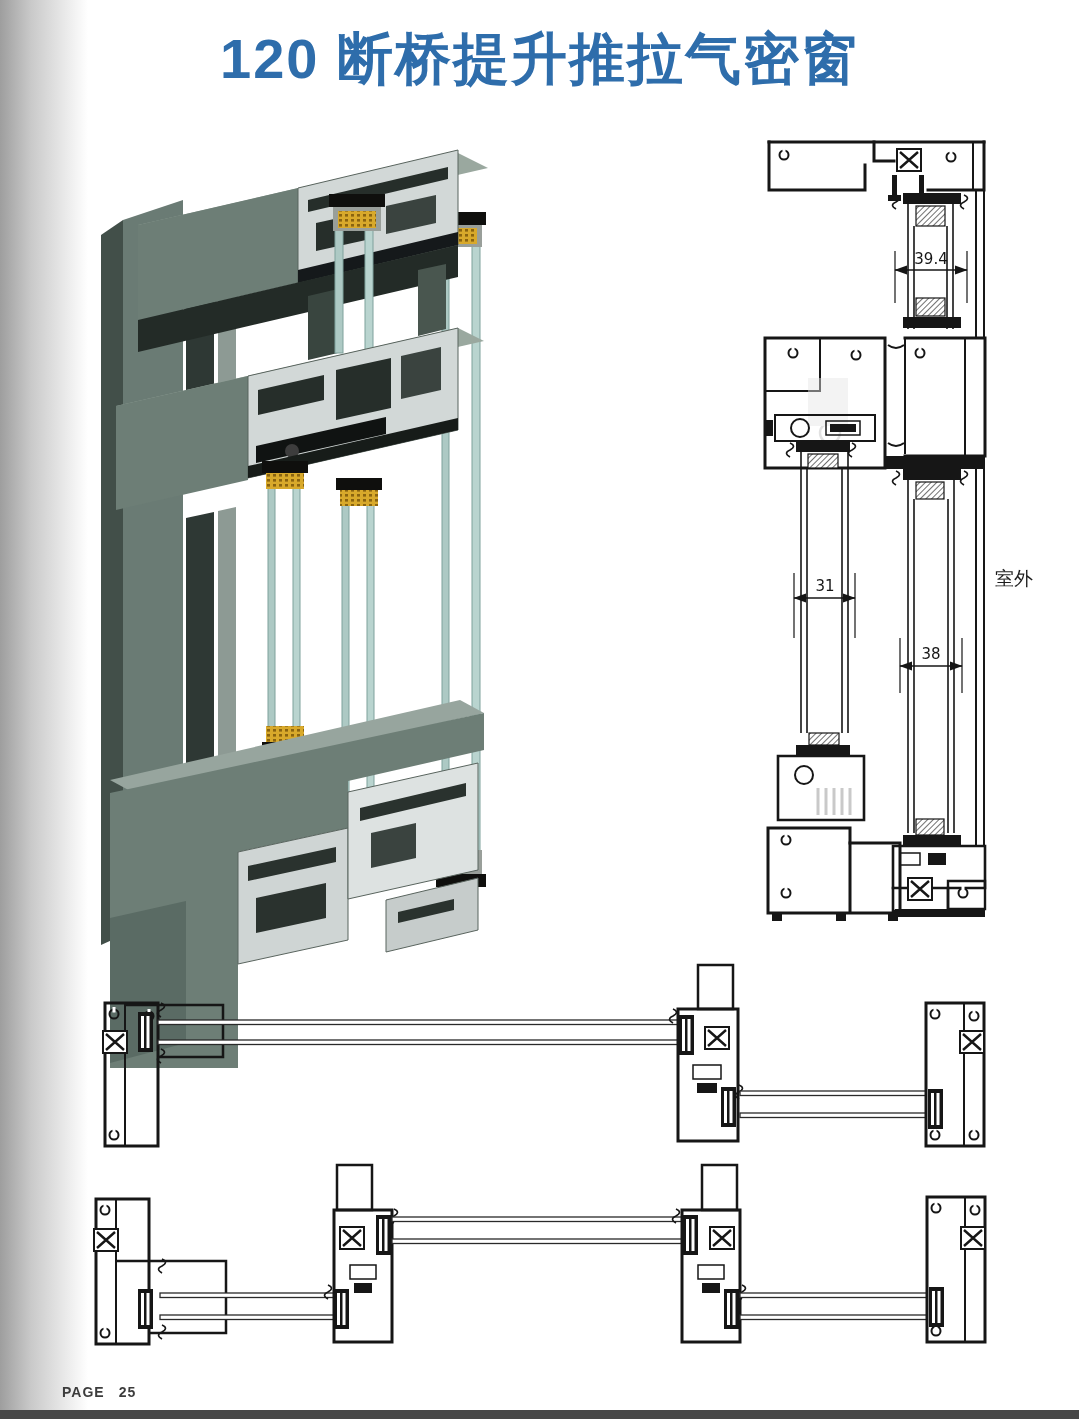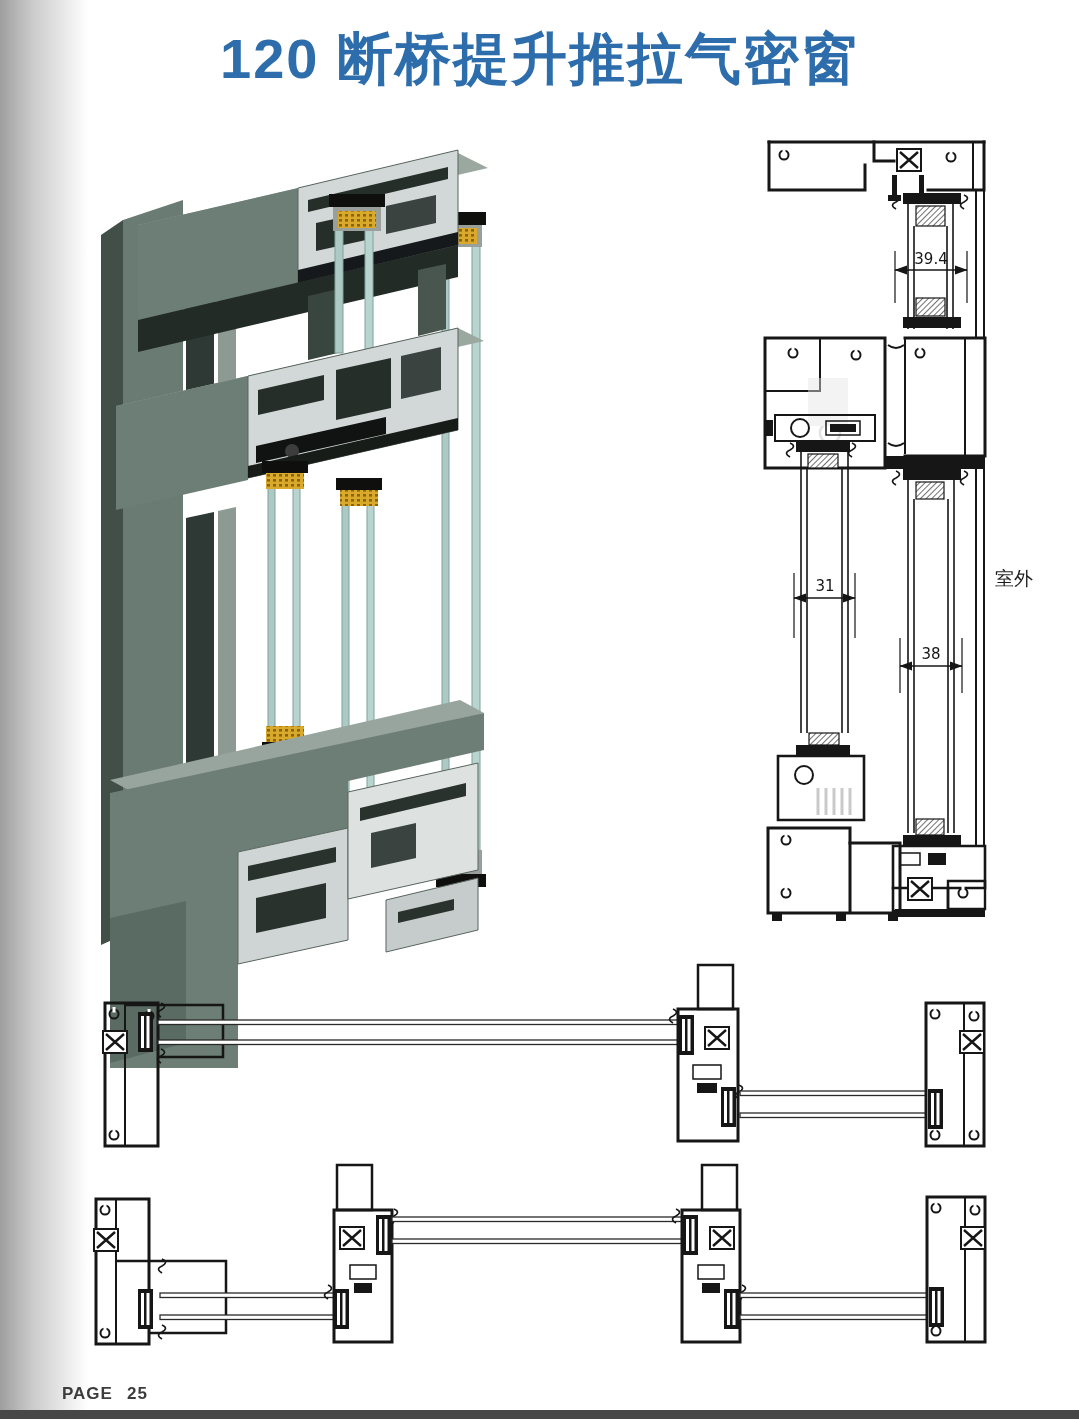--- a/index.html
+++ b/index.html
@@ -3,21 +3,21 @@
 <meta charset="utf-8">
 <style>
   html,body{margin:0;padding:0;background:#fff;}
   .page{position:relative;width:1079px;height:1419px;background:#fff;overflow:hidden;
         font-family:"Liberation Sans",sans-serif;}
   .edge-shadow{position:absolute;left:0;top:0;width:88px;height:1419px;
         background:linear-gradient(to right,#9e9e9e 0%,#c9c9c9 35%,#ffffff 100%);}
   .footer-bar{position:absolute;left:0;bottom:0;width:1079px;height:9px;background:#474747;}
   .title{position:absolute;left:0;top:22px;width:1079px;text-align:center;
         font-size:56px;font-weight:bold;letter-spacing:2px;color:#2e6dab;white-space:nowrap;}
-  .footer-text{position:absolute;left:62px;top:1384px;font-size:17px;font-weight:600;
+  .footer-text{position:absolute;left:62px;top:1384px;font-size:14px;font-weight:600;
         color:#3c3c3c;letter-spacing:1px;}
   .footer-text .num{margin-left:14px;}
   svg{position:absolute;}
   #render3d{left:86px;top:128px;}
   #vsec{left:748px;top:133px;}
   #hsec{left:78px;top:963px;}
   text{font-family:"DejaVu Sans",sans-serif;}
 </style>
 </head>
 <body>

